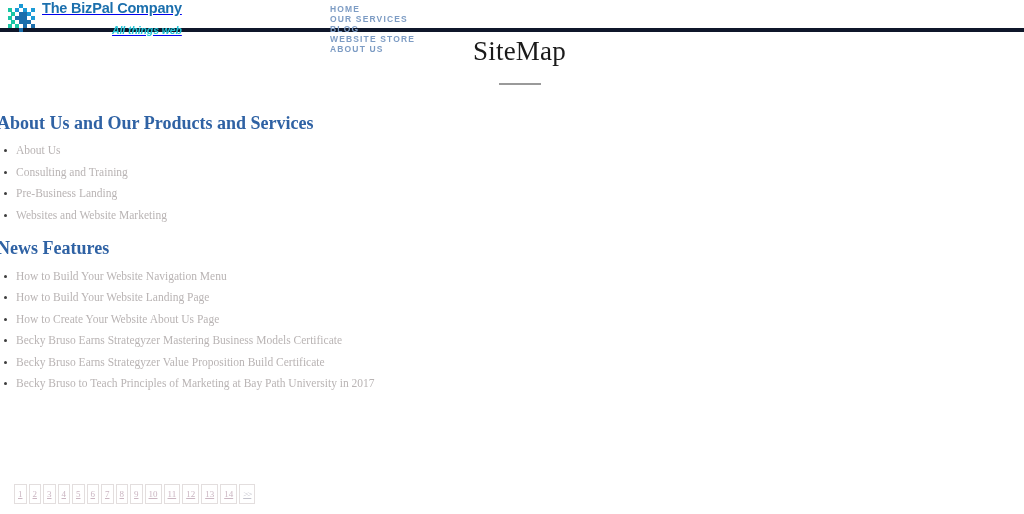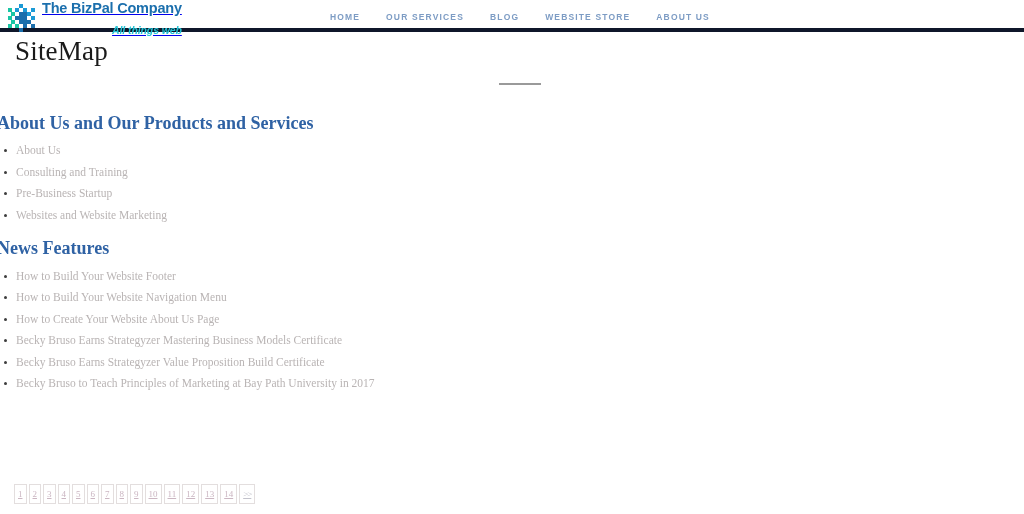--- a/index.html
+++ b/index.html
@@ -57,39 +57,39 @@
     color: #23c3d6;
     text-align: right;
     margin-top: 9px;
     letter-spacing: -0.1px;
     white-space: nowrap;
   }
 
   .main-nav {
     position: absolute;
     left: 330px;
-    top: 12px;
-    display: flex;
-    gap: 26px;
+    top: 4px;
+    display: flex;
+    flex-direction: column;
   }
   .nav-link {
     font-family: "Liberation Sans", sans-serif;
     font-size: 8.5px;
     font-weight: bold;
     letter-spacing: 1.15px;
     color: #7d9cc4;
     text-decoration: none;
     text-transform: uppercase;
     white-space: nowrap;
     cursor: pointer;
   }
 
   
   .page-title-block {
-    text-align: left;
+    text-align: center;
     padding-top: 4px;
     padding-left: 15px;
   }
   .page-title {
     font-family: "Liberation Serif", serif;
     font-size: 27px;
     color: #1a1a1a;
     margin: 0;
     font-weight: normal;
     letter-spacing: 0.2px;
@@ -233,28 +233,28 @@
   <h1 class="page-title">SiteMap</h1>
   <div class="title-divider"></div>
 </div>
 
 <div class="content">
 
   <h2 class="section-heading section-1">About Us and Our Products and Services</h2>
   <ul class="link-list">
     <li><a class="item-link" href="#">About Us</a></li>
     <li><a class="item-link" href="#">Consulting and Training</a></li>
-    <li><a class="item-link" href="#">Pre-Business Startup</a></li>
+    <li><a class="item-link" href="#">Pre-Business Landing</a></li>
     <li><a class="item-link" href="#">Websites and Website Marketing</a></li>
   </ul>
 
   <h2 class="section-heading section-2">News Features</h2>
   <ul class="link-list">
-    <li><a class="item-link" href="#">How to Build Your Website Footer</a></li>
     <li><a class="item-link" href="#">How to Build Your Website Navigation Menu</a></li>
+    <li><a class="item-link" href="#">How to Build Your Website Landing Page</a></li>
     <li><a class="item-link" href="#">How to Create Your Website About Us Page</a></li>
     <li><a class="item-link" href="#">Becky Bruso Earns Strategyzer Mastering Business Models Certificate</a></li>
     <li><a class="item-link" href="#">Becky Bruso Earns Strategyzer Value Proposition Build Certificate</a></li>
     <li><a class="item-link" href="#">Becky Bruso to Teach Principles of Marketing at Bay Path University in 2017</a></li>
   </ul>
 </div>
 
 <div class="pagination">
   <a class="page-cell" href="#">1</a>
   <a class="page-cell" href="#">2</a>

